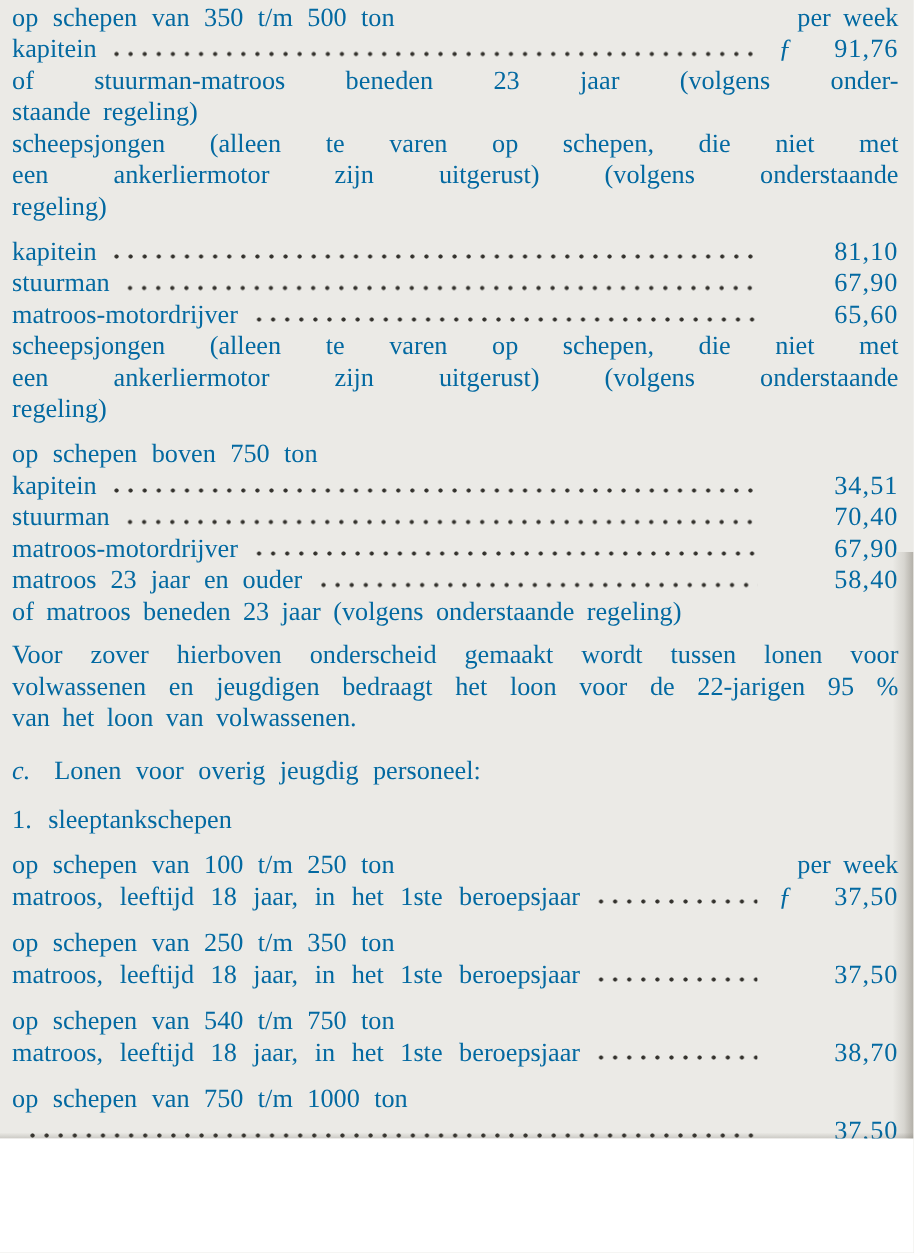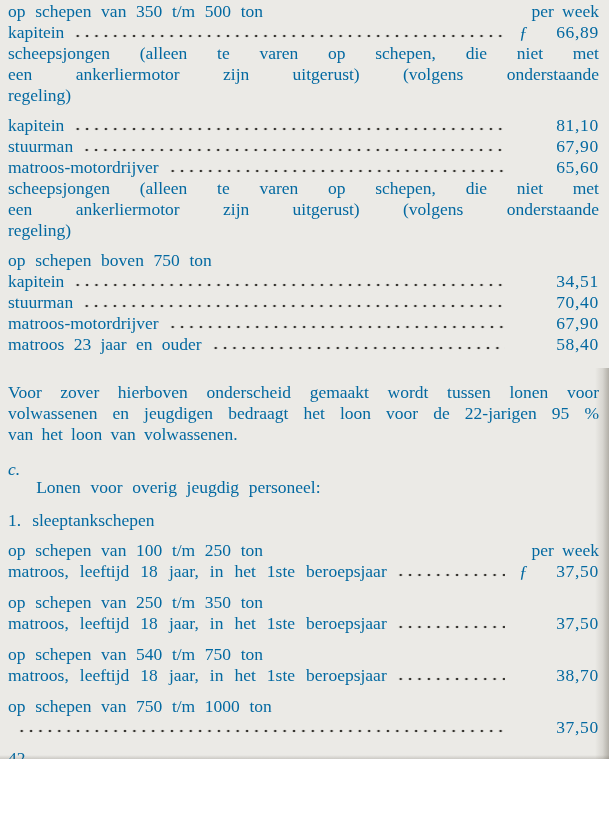--- a/index.html
+++ b/index.html
@@ -30,26 +30,26 @@
     background-image: radial-gradient(circle, #34322d 1.15px, rgba(52,50,45,0) 1.6px);
     background-size: 9.4px 6px;
     background-repeat: repeat-x;
     background-position: left bottom 4px;
   }
   .cur { width: 20px; flex: 0 0 20px; font-style: italic; }
   .amt { width: 60px; flex: 0 0 60px; text-align: right; letter-spacing: 0.04em; }
   .jl { text-align: justify; text-align-last: justify; }
   .pl { text-align: left; }
   .block { margin-bottom: 9px; }
-  .block3 { margin-bottom: 27px; }
+  .block3 { margin-bottom: 8px; }
   .para { margin-bottom: 14px; }
   .sec-heading { display: flex; margin-bottom: 12px; }
   .sec-marker { font-style: italic; margin-right: 16px; }
   .num-marker { font-style: normal; margin-right: 11px; }
-  .sec-title { word-spacing: 0.3em; margin-top: 18px; }
+  .sec-title { word-spacing: 0.3em; }
   .list-item { display: flex; margin-bottom: 9px; }
   .jblock { margin-bottom: 10px; }
   .page-number { margin-top: 2px; }
   .right-shadow {
     position: absolute;
     top: 368px; right: 0;
     width: 14px; height: 467px;
     background: linear-gradient(to right, rgba(125,120,108,0) 0%, rgba(125,120,108,0.18) 55%, rgba(108,102,90,0.45) 100%);
     pointer-events: none;
   }
@@ -68,21 +68,25 @@
 
   <div class="block">
     <div class="heading-row">
       <span class="heading-text">op schepen van 350 t/m 500 ton</span>
       <span class="per-week">per week</span>
     </div>
     <div class="rate-row">
       <span class="rate-label">kapitein</span>
       <span class="leader"></span>
       <span class="cur">ƒ</span>
-      <span class="amt">66,89</span>
+      <span class="amt">91,76</span>
+    </div>
+    <div>
+      <div class="jl">of stuurman-matroos beneden 23 jaar (volgens onder-</div>
+      <div class="pl">staande regeling)</div>
     </div>
     <div>
       <div class="jl">scheepsjongen (alleen te varen op schepen, die niet met</div>
       <div class="jl">een ankerliermotor zijn uitgerust) (volgens onderstaande</div>
       <div class="pl">regeling)</div>
     </div>
   </div>
 
   <div class="block">
     <div class="rate-row">
@@ -130,20 +134,23 @@
       <span class="rate-label">matroos-motordrijver</span>
       <span class="leader"></span>
       <span class="cur"></span>
       <span class="amt">67,90</span>
     </div>
     <div class="rate-row">
       <span class="rate-label">matroos 23 jaar en ouder</span>
       <span class="leader"></span>
       <span class="cur"></span>
       <span class="amt">58,40</span>
+    </div>
+    <div>
+      <div class="pl">of matroos beneden 23 jaar (volgens onderstaande regeling)</div>
     </div>
   </div>
 
   <div class="para">
     <div class="jl">Voor zover hierboven onderscheid gemaakt wordt tussen lonen voor</div>
     <div class="jl">volwassenen en jeugdigen bedraagt het loon voor de 22-jarigen 95 %</div>
     <div class="pl">van het loon van volwassenen.</div>
   </div>
 
   <div class="sec-heading">

